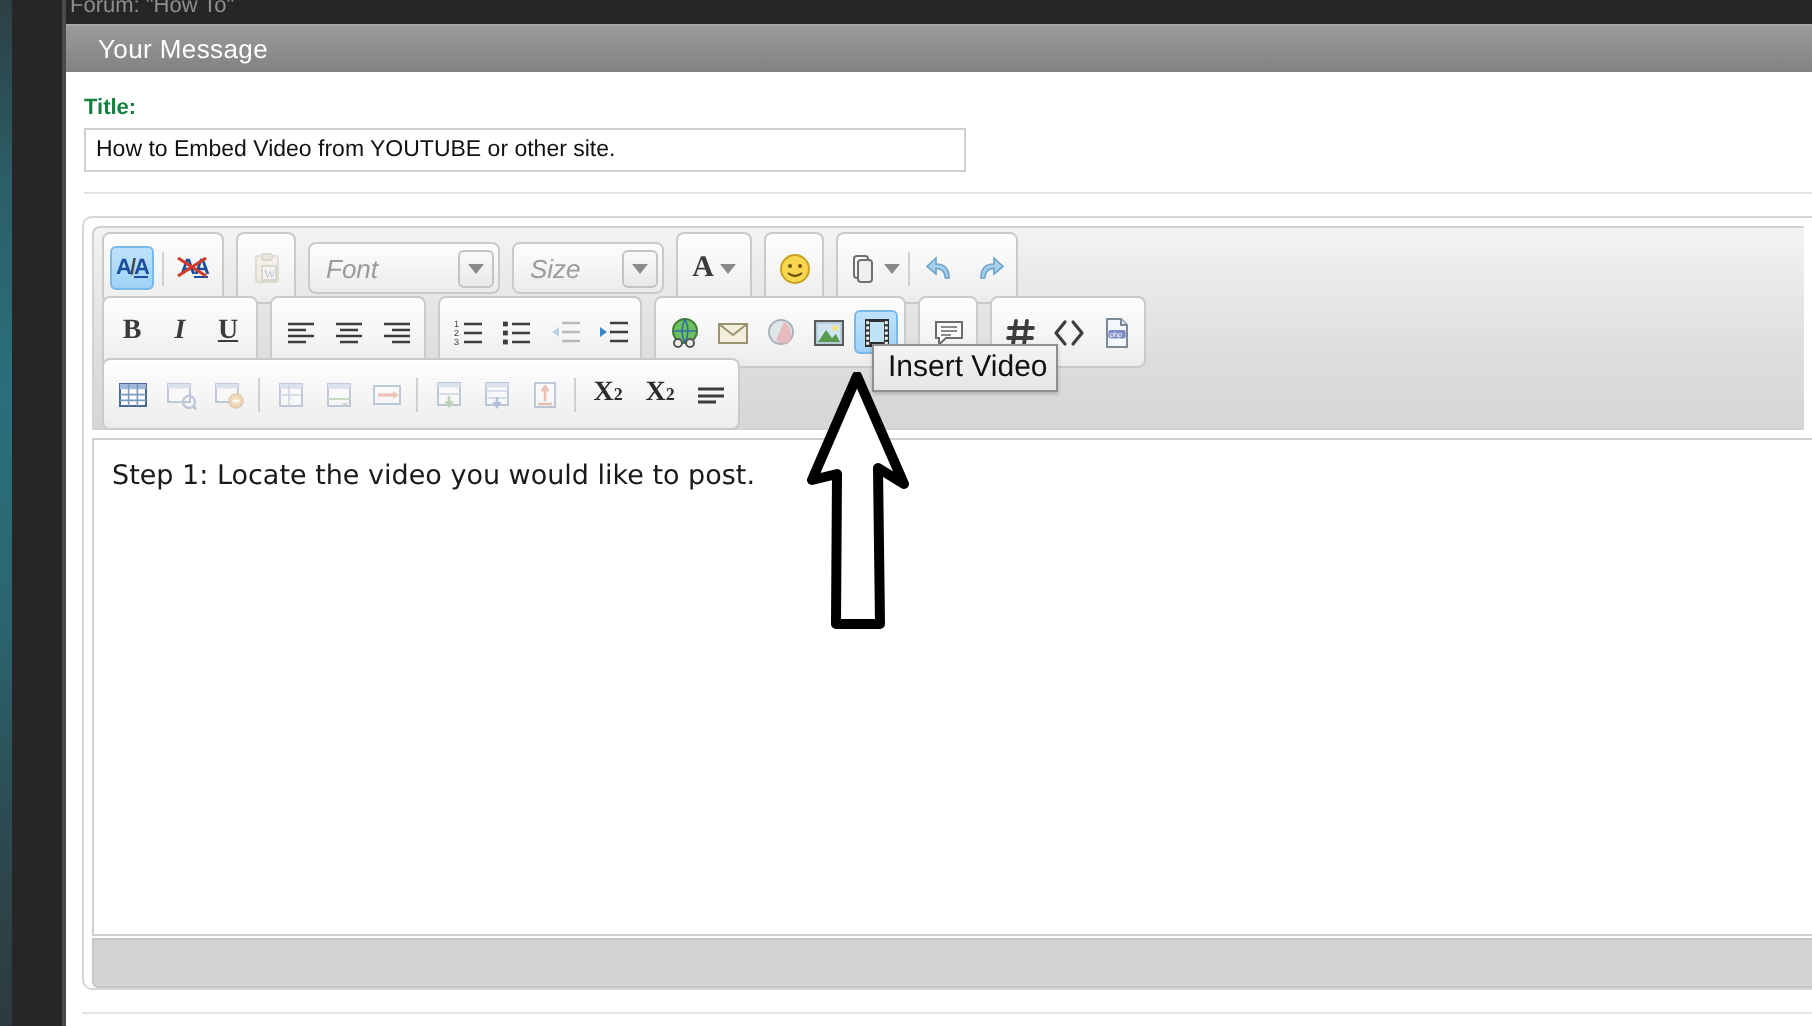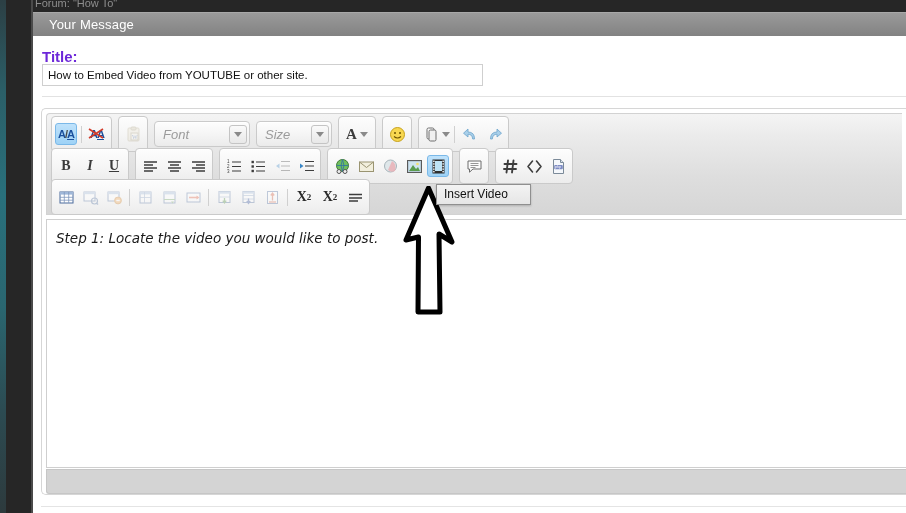--- a/index.html
+++ b/index.html
@@ -49,21 +49,21 @@
 
   
   .page-body {
     position: absolute; left: 33px; top: 36px; right: 0; bottom: 0;
     background: #ffffff;
   }
 
   
   .title-label {
     position: absolute; left: 9px; top: 12px;
-    font-size: 15px; color: #6d28d9; font-weight: bold;
+    font-size: 11px; color: #15803d; font-weight: bold;
   }
   .title-input {
     position: absolute; left: 9px; top: 28px;
     width: 441px; height: 22px;
     background: #fff; border: 1px solid #cfcfcf;
     font-size: 11.5px; color: #111; line-height: 20px;
     padding: 0 5px;
     font-family: "Liberation Sans", sans-serif;
     outline: none;
   }
@@ -163,45 +163,44 @@
   .editor-content {
     position: absolute; left: 4px; right: 0; top: 110px; bottom: 26px;
     background: #ffffff;
     border: 1px solid #cfcfcf; border-right: none;
     padding: 7px 9px;
   }
   .doc-line {
     font-family: "DejaVu Sans", sans-serif;
     font-size: 13.5px; color: #1a1a1a; line-height: 22px;
     white-space: pre;
-    font-style: italic;
   }
   .doc-gap { height: 13px; }
 
   
   .editor-status {
     position: absolute; left: 4px; right: 0; bottom: 0; height: 25px;
     background: #d4d4d4;
     border: 1px solid #c6c6c6; border-right: none;
     border-radius: 0 0 0 3px;
   }
 
   
   .bottom-divider {
     position: absolute; left: 8px; right: 0; bottom: 6px; height: 1px;
     background: #e4e4e4;
   }
 
   
   .tooltip {
-    position: absolute; left: 436px; top: 184px;
+    position: absolute; left: 436px; top: 172px;
     background: linear-gradient(180deg,#f3f3f3 0%,#e6e6e6 100%);
     border: 1px solid #8f8f8f;
-    padding: 2px 22px 3px 7px;
-    font-size: 12px; color: #111; white-space: nowrap;
+    padding: 2px 4px 3px 7px;
+    font-size: 15px; color: #111; white-space: nowrap;
     box-shadow: 0 1px 2px rgba(0,0,0,.2);
     z-index: 40;
   }
 
   
   .arrow-annot {
     position: absolute; left: 402px; top: 186px;
     width: 56px; height: 132px; z-index: 35; pointer-events: none;
   }
 </style>

